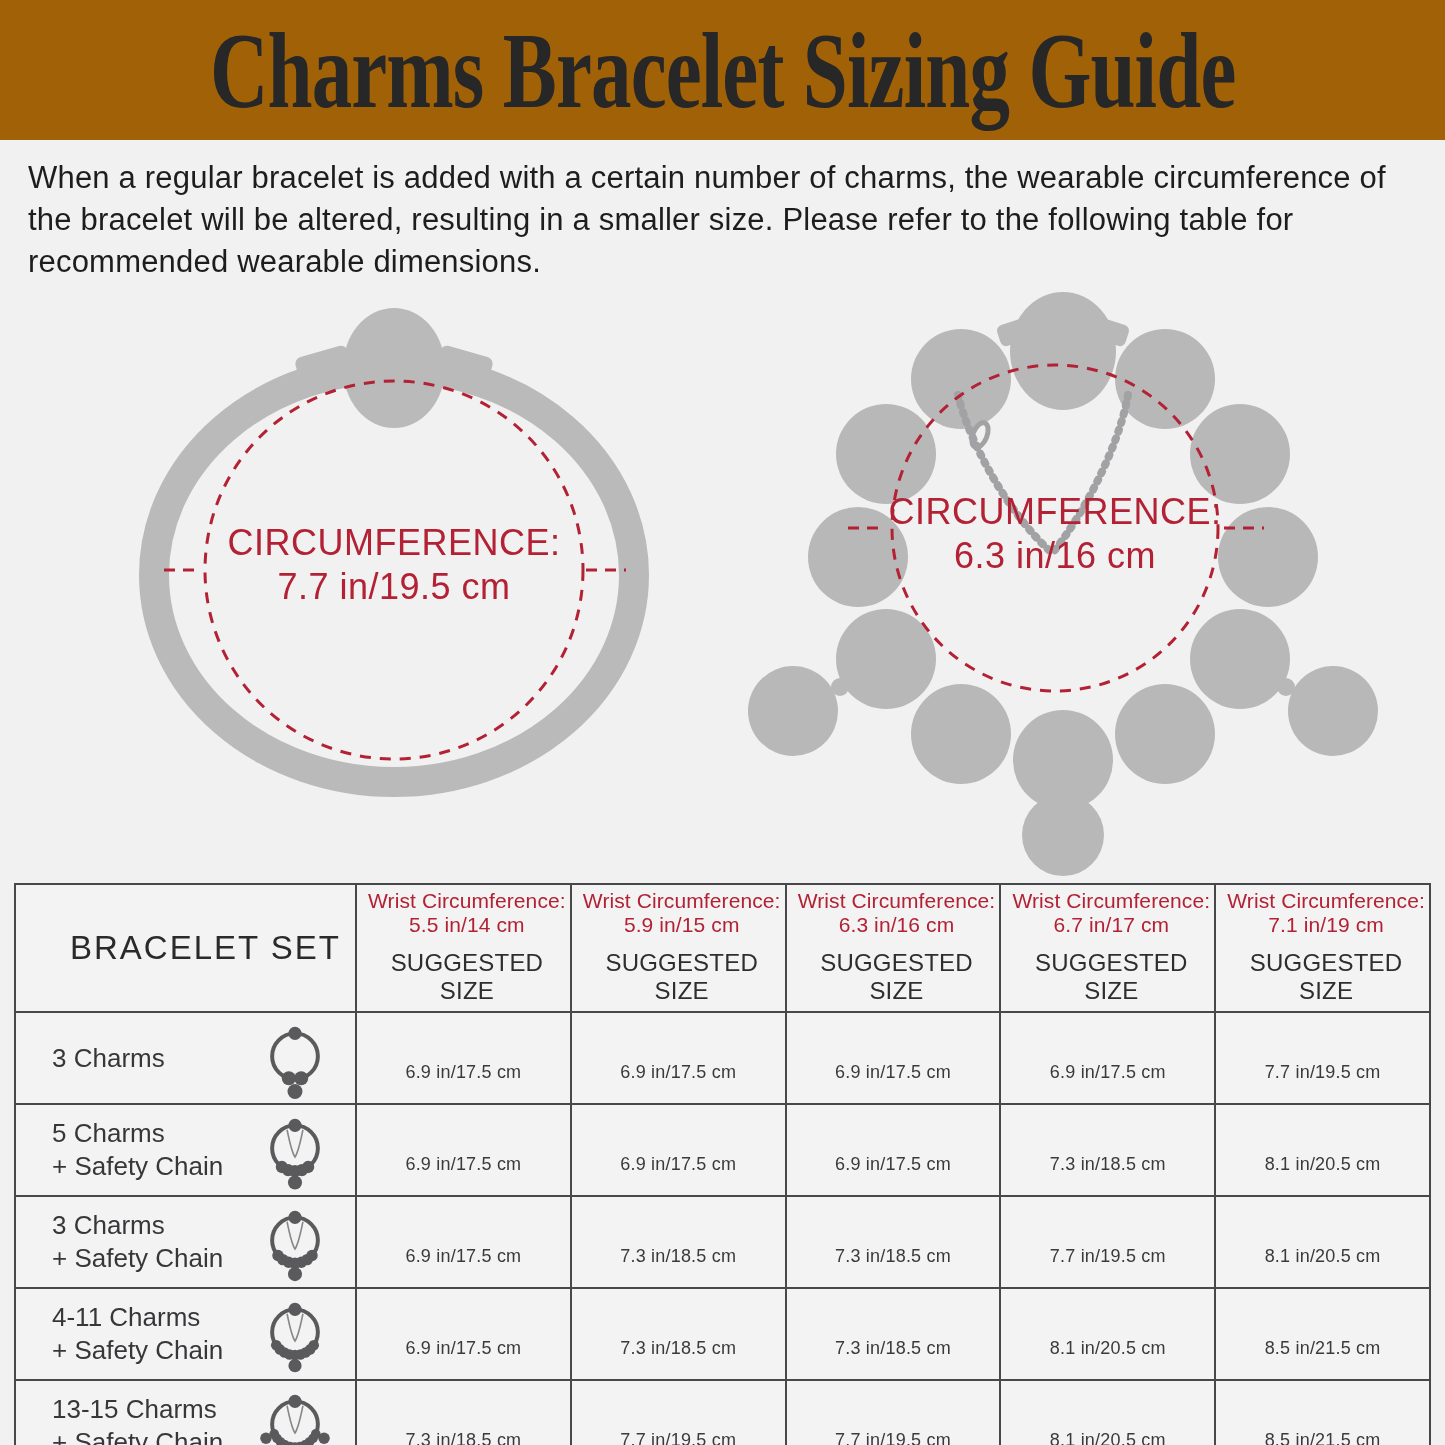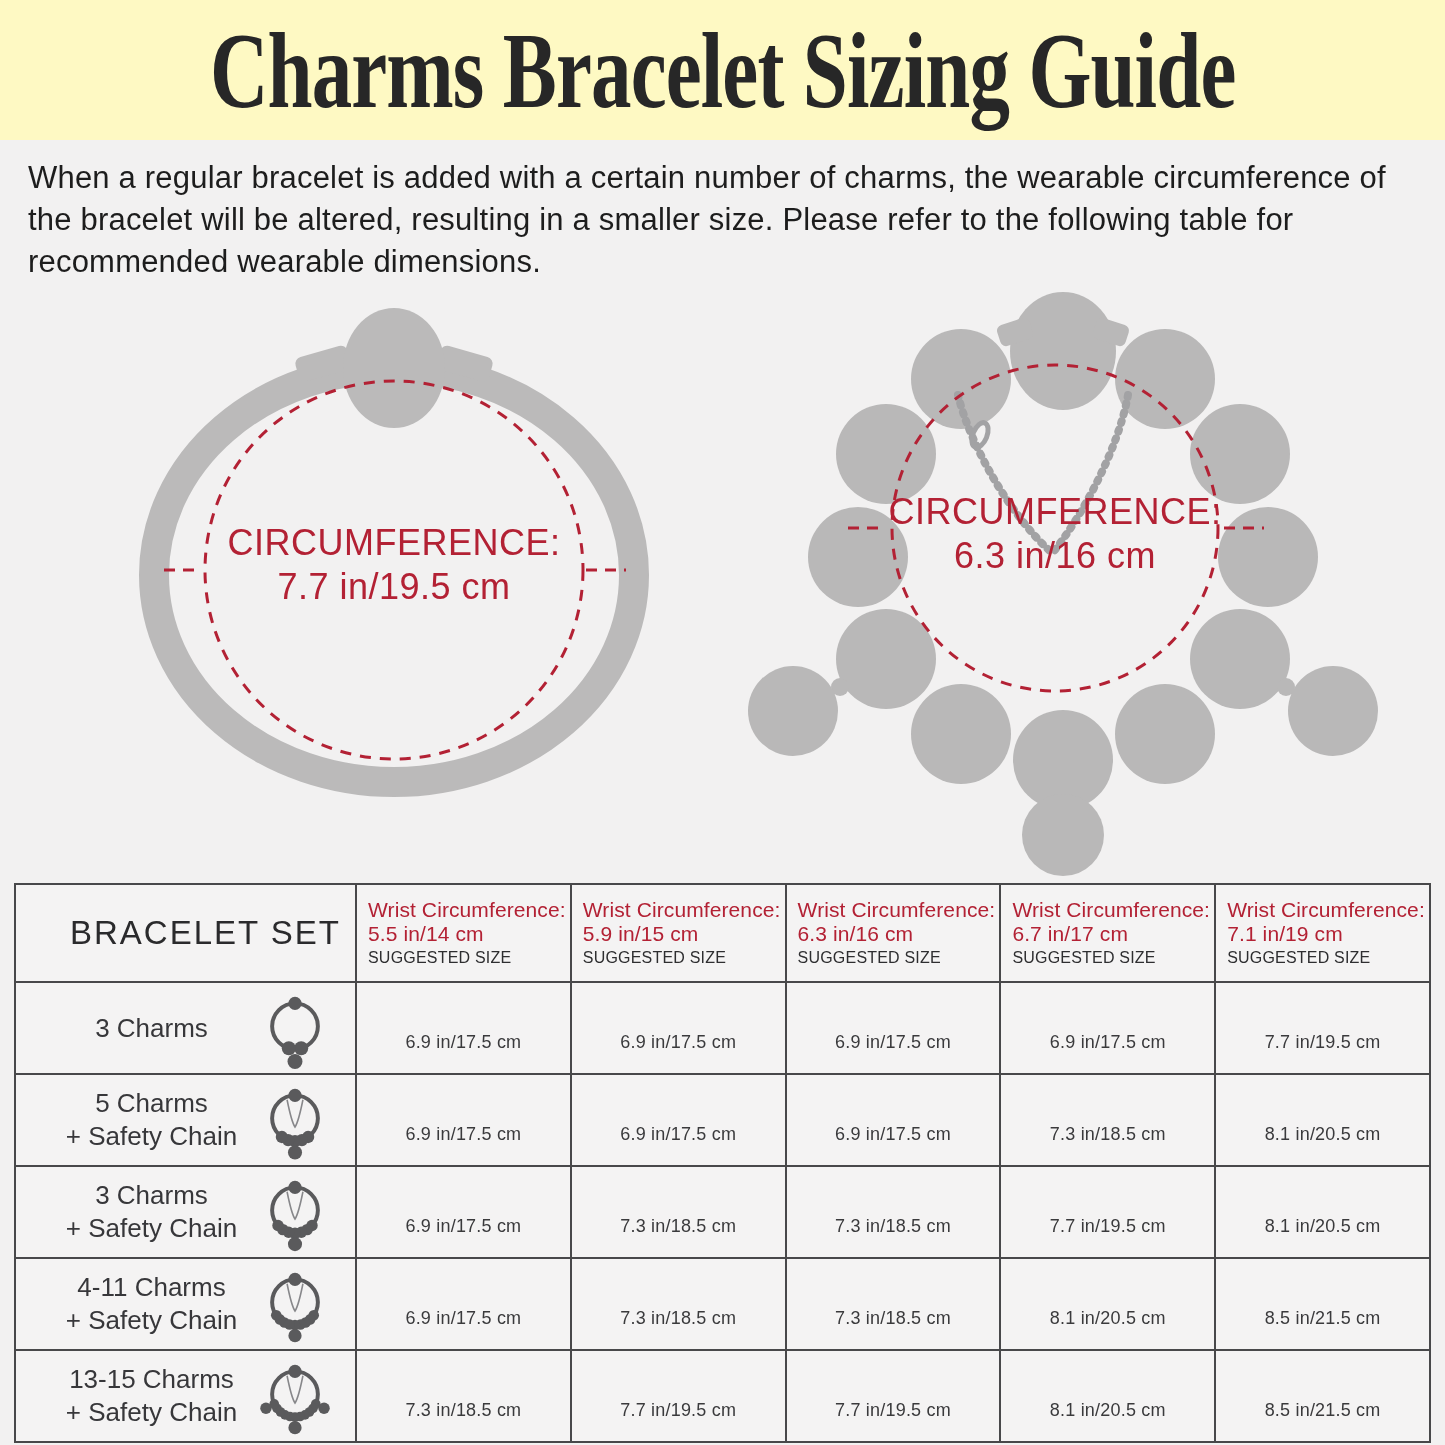--- a/index.html
+++ b/index.html
@@ -6,21 +6,21 @@
   html,body { width:1445px; height:1445px; }
   body {
     background:#f2f1f1;
     font-family:"Liberation Sans", sans-serif;
     color:#222;
     overflow:hidden;
   }
   
   .band {
     height:140px;
-    background:#fef9c3;
+    background:#a16207;
     display:flex; align-items:center; justify-content:center;
   }
   .band h1 {
     font-family:"Liberation Serif", serif;
     font-weight:600;
     font-size:92px;
     color:#272727;
     letter-spacing:-1px;
     white-space:nowrap;
     transform:scale(0.88,1.18);
@@ -55,25 +55,25 @@
   table.sizing th, table.sizing td {
     border:2px solid #48484a;
     vertical-align:middle;
     overflow:hidden;
   }
   th.bracelet-set { height:98px; }
   .bracelet-set-label {
     font-size:33px; font-weight:normal; color:#2a2a2c;
     letter-spacing:2px; text-align:center;padding-left:40px;
   }
-  th.col-head { height:98px; text-align:left; padding:4px 4px 6px 11px; font-weight:normal; }
+  th.col-head { height:98px; text-align:center; padding:4px 4px 6px 11px; font-weight:normal; }
   .wrist-line { color:#b32134; font-size:21px; line-height:1.14; letter-spacing:0.1px; }
-  .suggested  { color:#2e2e30; font-size:16px; margin-top:3px; letter-spacing:0.2px; }
+  .suggested  { color:#2e2e30; font-size:24px; margin-top:12px; letter-spacing:0.2px; }
   tr.data-row td { height:92px; }
-  .row-head { display:flex; align-items:center; height:100%; padding-left:36px;text-align:center; }
+  .row-head { display:flex; align-items:center; height:100%; padding-left:36px; }
   .row-label { flex:1; font-size:26px; color:#37373a; line-height:1.28; }
   .row-label .l2:empty { display:none; }
   .row-icon { flex:none; width:88px; height:88px; margin-right:16px; }
   .size-cell { text-align:center; font-size:18px; color:#3a3a3c; letter-spacing:0.2px;margin-top:28px; }
 </style>
 </head>
 <body>
 
 <div class="page">
 

